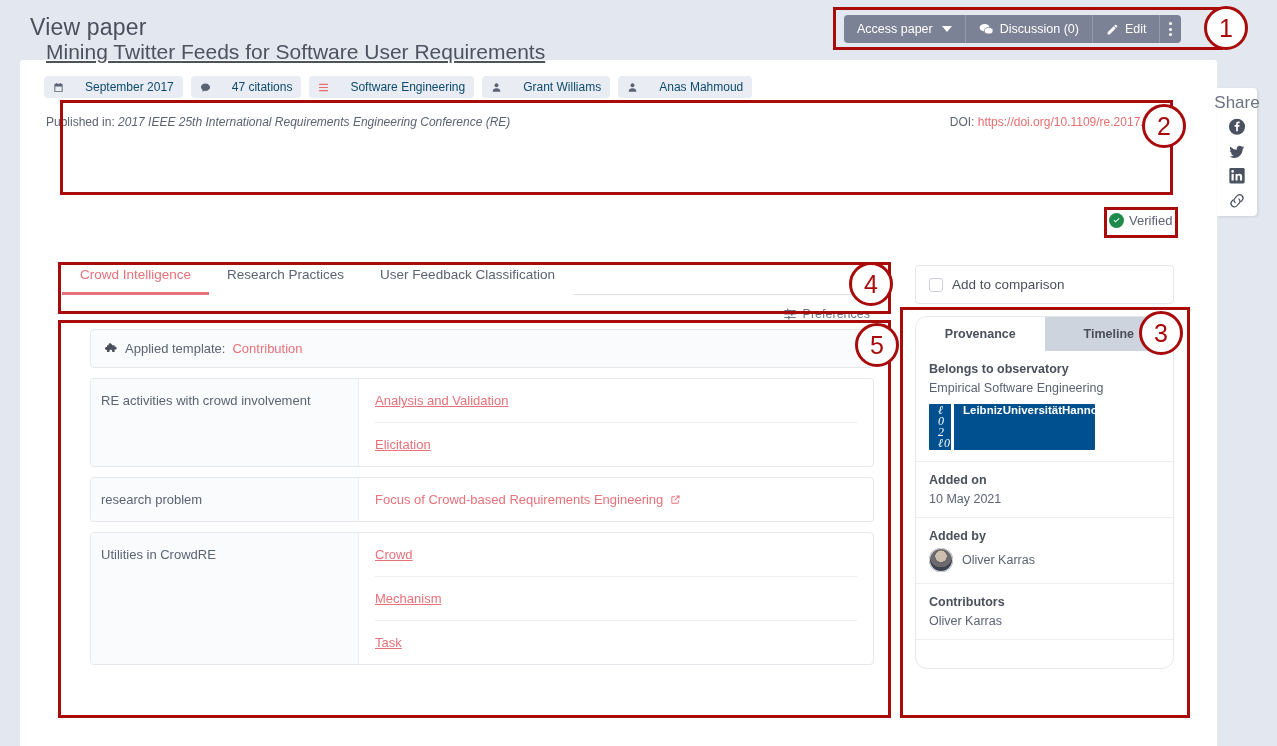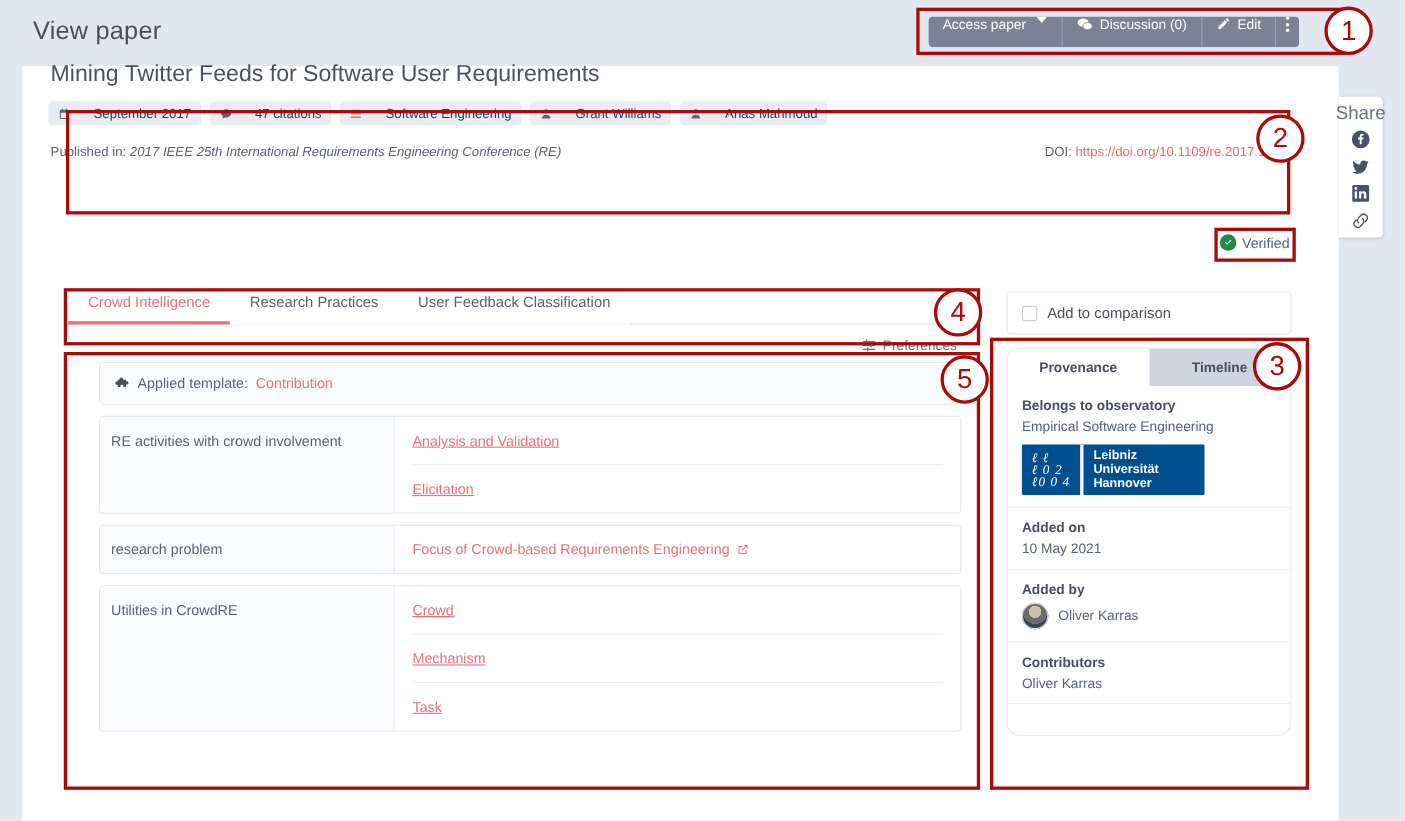--- a/index.html
+++ b/index.html
@@ -21,21 +21,21 @@
     font-size:23px; color:#4a4f5c; font-weight:400; letter-spacing:.2px;
   }
   #action-group {
     position:absolute; left:844px; top:15px;
     height:28px; display:flex; align-items:stretch;
     border-radius:4px; overflow:hidden;
   }
   .act-btn {
     background:#7b8296; color:#ffffff;
     border:none; border-right:1px solid #949ab0;
-    display:flex; gap:6px;
+    display:flex; align-items:center; gap:6px;
     padding:0 13px; font-size:12.5px; font-family:inherit;
     cursor:pointer; white-space:nowrap;
   }
   .act-btn:last-child { border-right:none; padding:0 9px; }
   .caret { width:0;height:0;border-left:5px solid transparent;border-right:5px solid transparent;border-top:6px solid #fff; display:inline-block; margin-left:3px; }
   .kebab { display:flex; flex-direction:column; gap:2.5px; align-items:center; }
   .kebab i { width:3px;height:3px;background:#fff;border-radius:50%; display:block; }
 
   
   #sheet {
@@ -51,21 +51,21 @@
     box-shadow:1px 1px 3px rgba(0,0,0,.10);
     display:flex; flex-direction:column; align-items:center; padding-top:5px;
   }
   #share-rail .share-label { font-size:17px; color:#6b7280; margin-bottom:5px; }
   #share-rail .s-ico { width:18px;height:18px;margin-bottom:7px;cursor:pointer;fill:#4a5160; }
 
   
   #paper-header {
     position:absolute; left:44px; top:40px; width:1113px;
   }
-  #paper-title { font-size:21px; color:#4d525f; font-weight:400; margin:16px 0 12px 2px; }
+  #paper-title { font-size:21px; color:#4d525f; font-weight:400; margin:0 0 12px 2px;text-decoration:underline; }
   #chip-row { display:flex; gap:8px; margin-bottom:10px; }
   .chip {
     background:#e9ecf3; border-radius:4px; padding:4px 9px;
     font-size:12px; color:#0c4a6e; display:flex; align-items:center; gap:21px;
     white-space:nowrap;
   }
   .chip svg { width:11px; height:11px; fill:#5b6272; flex:none; }
   .chip.subject svg { fill:#e86e6e; }
   #pub-line {
     display:flex; justify-content:space-between; align-items:baseline;
@@ -152,21 +152,21 @@
     background:#00508f; border-radius:1px; overflow:hidden;
   }
   #logo .lmark {
     width:56px; color:#fff; font-family:"Liberation Serif", serif;
     font-size:12px; line-height:11px; display:flex; flex-direction:column;
     justify-content:center; padding-left:9px; font-style:italic; letter-spacing:1px;
     border-right:3px solid #fff;
   }
   #logo .ltext {
     flex:1; color:#fff; font-size:11.5px; font-weight:bold; line-height:13px;
-    display:flex; flex-direction:column; justify-content:center; padding-left:9px;
+    display:flex; flex-direction:row; justify-content:center; padding-left:9px;
   }
   .avatar-row { display:flex; align-items:center; gap:9px; margin-top:4px; }
   .avatar {
     width:24px;height:24px;border-radius:50%;flex:none;
     background:radial-gradient(circle at 50% 34%, #cdbfae 0 28%, #6d6a6d 29% 56%, #3c4350 57% 100%);
     box-shadow:inset 0 0 0 1px #d7dae0;
   }
   .prov-sec.empty { height:28px; }
 
   

